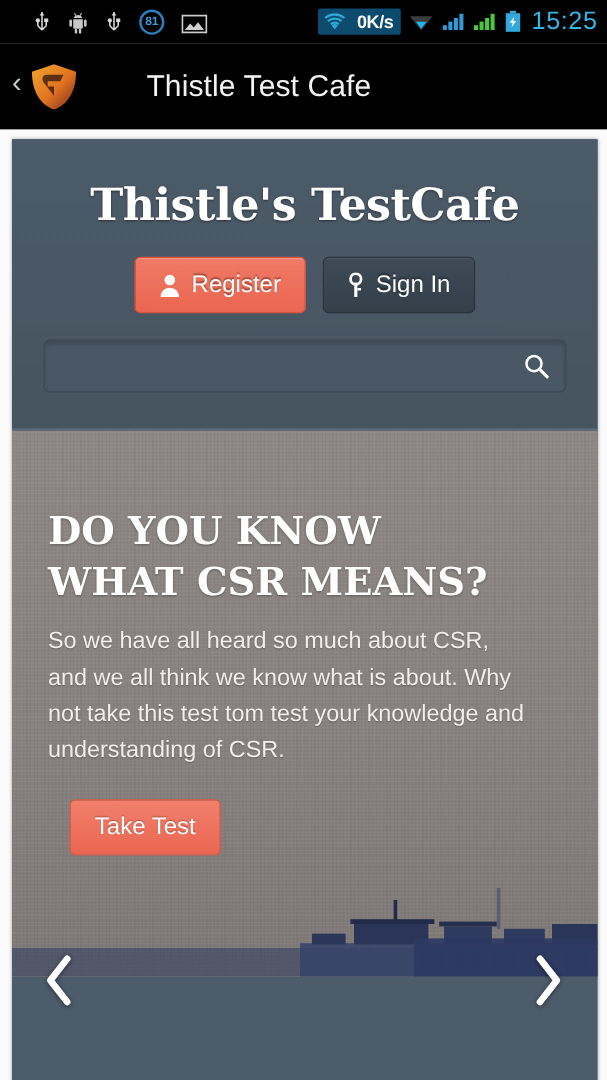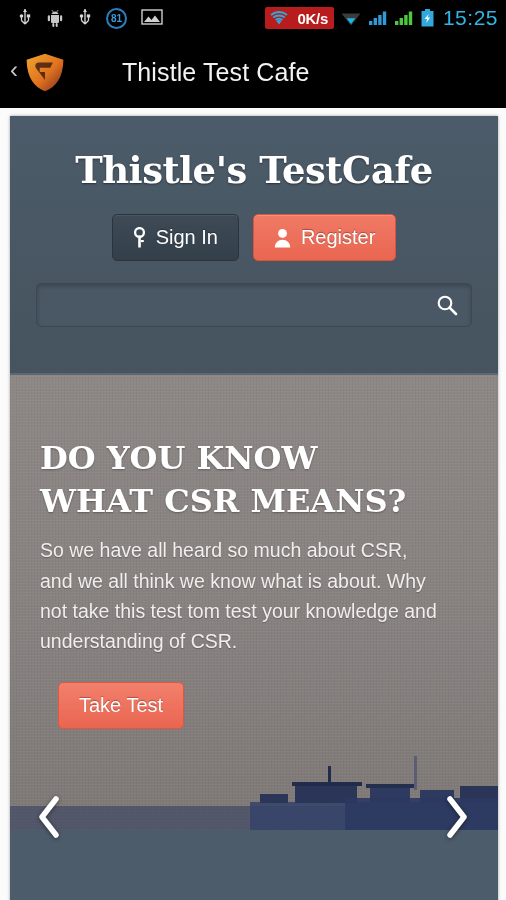--- a/index.html
+++ b/index.html
@@ -9,26 +9,26 @@
     font-family:"Liberation Sans", sans-serif;
     overflow:hidden;
   }
   #screen { position:relative; width:506px; height:900px; overflow:hidden; background:#f2f2f2; }
 
   
   .statusbar{
     position:relative; height:36px; width:100%;
     background:#000000; display:flex; align-items:center;
   }
-  .sb-left{ display:flex; align-items:flex-start; gap:14px; padding-left:18px; flex:1; }
+  .sb-left{ display:flex; align-items:flex-end; gap:14px; padding-left:28px; flex:1; }
   .sb-right{ display:flex; align-items:center; gap:6px; padding-right:8px; }
   .sb-ico{ display:block; }
   .netbox{
     display:flex; align-items:center; gap:8px;
-    background:#b91c1c; padding:2px 6px 2px 4px; border-radius:2px;
+    background:#0c4a6e; padding:2px 6px 2px 4px; border-radius:2px;
   }
   .netspeed{ color:#ffffff; font-size:15px; font-weight:bold; letter-spacing:-0.3px;
              font-family:"Liberation Sans",sans-serif; }
   .clock{ color:#33b5e5; font-size:21px; font-weight:500; letter-spacing:0.5px;
           font-family:"Liberation Sans",sans-serif; padding-left:2px; }
   .badge81{
     width:21px;height:21px;border-radius:50%;border:2px solid #2a7fbe;
     color:#3d9ad6;font-size:10px;font-weight:bold;display:flex;
     align-items:center;justify-content:center;
   }
@@ -46,21 +46,21 @@
   .page{ position:absolute; top:108px; left:0; right:0; bottom:0; background:#fbfbfb; }
   .card{
     position:absolute; left:10px; right:8px; top:8px; bottom:-10px;
     background:#4d5c6b; overflow:hidden;
     box-shadow:0 0 3px rgba(0,0,0,.35);
   }
 
   
   .siteheader{
     background:linear-gradient(180deg,#4c5b69 0%,#46545f 100%);
-    padding:32px 26px 30px 26px;
+    padding:32px 26px 14px 26px;
     border-bottom:2px solid #5b6976;
   }
   .sitetitle{
     text-align:center; color:#ffffff; font-size:37px; font-weight:bold;
     font-family:"DejaVu Serif", serif; letter-spacing:-0.5px;
     text-shadow:0 1px 2px rgba(0,0,0,.45);
     margin-bottom:22px;
   }
   .authrow{ display:flex; justify-content:center; gap:14px; margin-bottom:22px; }
   .btn{
@@ -230,34 +230,34 @@
     <span class="apptitle">Thistle Test Cafe</span>
   </div>
 
   <div class="page">
     <div class="card">
 
       <div class="siteheader">
         <div class="sitetitle">Thistle's TestCafe</div>
 
         <div class="authrow">
+          <div class="btn btn-register">
+            <svg width="17" height="20" viewBox="0 0 17 20">
+              <circle cx="8.5" cy="5.4" r="4.4" fill="#ffffff"></circle>
+              <path d="M0.8 19.5c0-4.6 3.4-7.7 7.7-7.7s7.7 3.1 7.7 7.7z" fill="#ffffff"></path>
+            </svg>
+            <span>Register</span>
+          </div>
           <div class="btn btn-signin">
             <svg width="13" height="22" viewBox="0 0 13 22">
               <circle cx="6.5" cy="5.5" r="4.4" fill="none" stroke="#ffffff" stroke-width="2.3"></circle>
               <rect x="5.2" y="8.5" width="2.6" height="12" fill="#ffffff"></rect>
               <rect x="7.8" y="13" width="3" height="2.1" fill="#ffffff"></rect>
             </svg>
             <span>Sign In</span>
-          </div>
-          <div class="btn btn-register">
-            <svg width="17" height="20" viewBox="0 0 17 20">
-              <circle cx="8.5" cy="5.4" r="4.4" fill="#ffffff"></circle>
-              <path d="M0.8 19.5c0-4.6 3.4-7.7 7.7-7.7s7.7 3.1 7.7 7.7z" fill="#ffffff"></path>
-            </svg>
-            <span>Register</span>
           </div>
         </div>
 
         <div class="searchwrap">
           <input class="searchinput" type="text" value="" placeholder="" style="">
           <svg class="search-ico" width="22" height="22" viewBox="0 0 22 22">
             <circle cx="9" cy="9" r="6.3" fill="none" stroke="#ffffff" stroke-width="2.1"></circle>
             <path d="M13.6 13.6L20 20" stroke="#ffffff" stroke-width="2.6" stroke-linecap="round"></path>
           </svg>
         </div>

